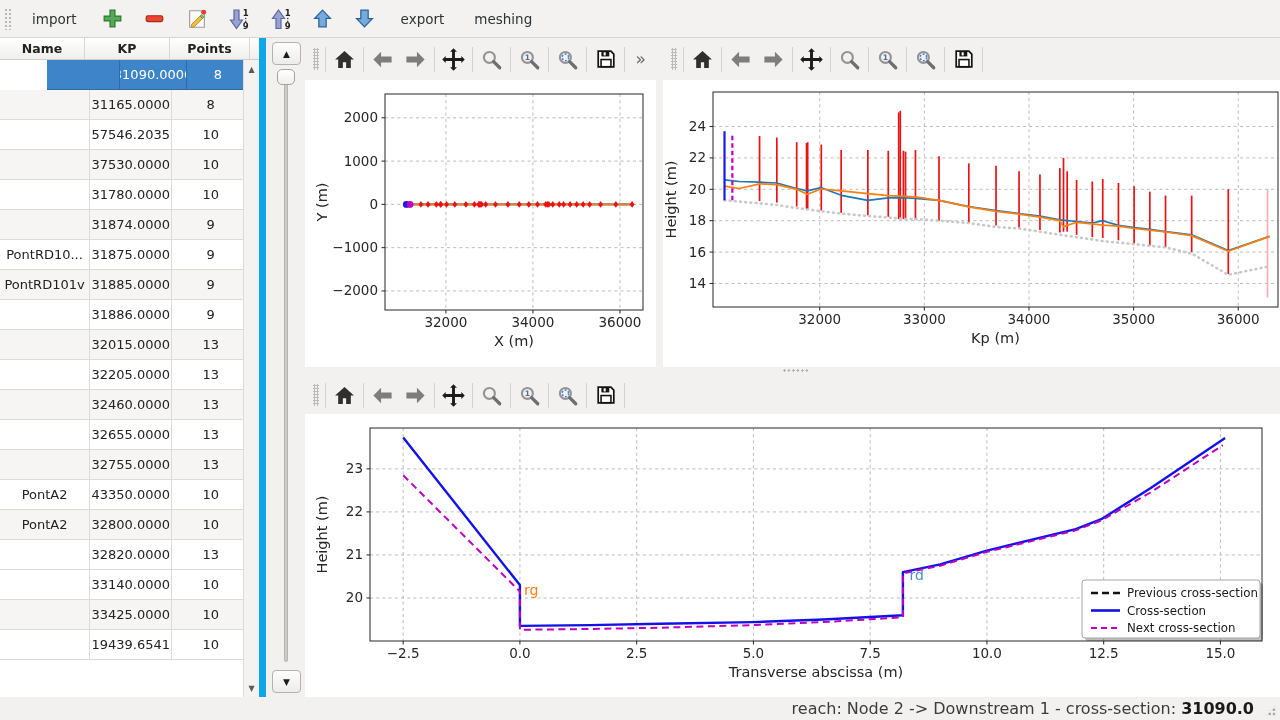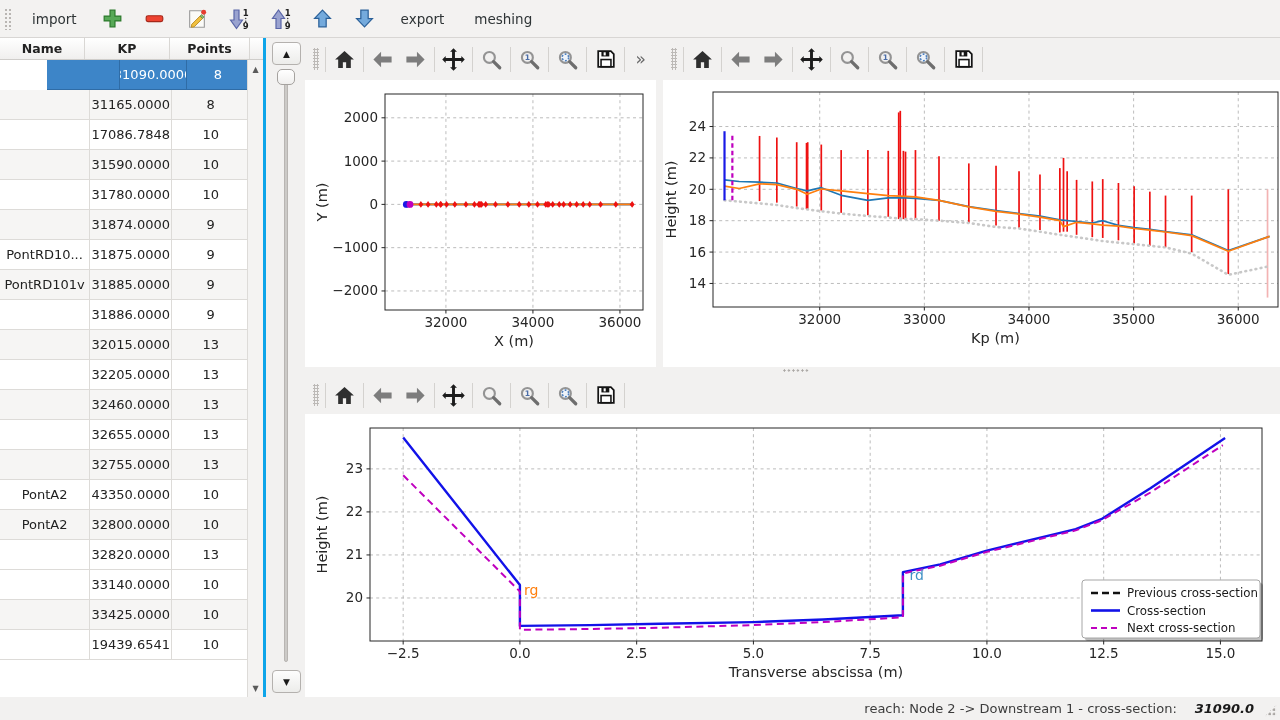--- a/index.html
+++ b/index.html
@@ -12,21 +12,21 @@
     background:#f3f2f1; border-bottom:1px solid #d8d6d4; display:flex; align-items:center; }
   .tb-handle { width:8px; height:22px; margin:0 8px 0 4px;
     background-image:radial-gradient(circle at 2px 2px,#b9b6b3 1.1px,transparent 1.3px);
     background-size:4px 4px; }
   .tb-text { font-size:13.5px; color:#2e3436; padding:7px 12px; border-radius:3px; cursor:default; }
   .tb-icon { width:36px; height:30px; display:flex; align-items:center; justify-content:center; border-radius:3px; }
   .tb-icon span { display:flex; }
 
   
   .table-panel { position:absolute; left:0; top:38px; width:266px; height:659px;
-    background:#fff; border-right:3px solid #0ea5e9; }
+    background:#fff; border-right:7px solid #0ea5e9; }
   .thead { display:flex; height:22px; background:linear-gradient(#ffffff,#f0efee);
     border-bottom:1px solid #cfcdca; font-size:12.5px; font-weight:bold; }
   .th { display:flex; align-items:center; justify-content:center; border-right:1px solid #d9d7d4; height:100%; }
   .th.c0 { width:85px; } .th.c1 { width:85px; } .th.c2 { width:80px; }
   .tbody { position:absolute; left:0; top:22px; width:250px; height:637px; overflow:hidden; }
   .trow { display:flex; height:30px; font-size:13px; border-bottom:1px solid #dddbd8; background:#fff; cursor:default; }
   .trow.alt { background:#f6f5f4; }
   .trow.selected { background:#3d85c8; color:#fff; border-bottom-color:#2f6ca6;margin-left:47px; }
   .td { display:flex; align-items:center; justify-content:center; border-right:1px solid #dddbd8;
     white-space:nowrap; overflow:hidden; }
@@ -62,22 +62,22 @@
   .canvas { position:absolute; left:0; background:#ffffff; }
   .hsplit { position:absolute; left:0; top:329px; width:975px; height:7px; background:#f2f1f0; }
   .hsplit .grip { position:absolute; left:478px; top:2px; width:26px; height:3px;
     background-image:radial-gradient(circle at 1.5px 1.5px,#aaa7a4 1px,transparent 1.2px);
     background-size:4.5px 3px; }
   .vsplit { position:absolute; left:351px; top:0; width:7px; height:329px; background:#f2f1f0; }
 
   
   .status-bar { position:absolute; left:0; top:697px; width:1280px; height:23px; background:#f2f1f0;
     display:flex; align-items:center; justify-content:flex-end; padding-right:26px;
-    font-size:13px; color:#3c3c3c; }
-  .status-bar b { color:#1a1a1a; margin-left:18px;font-style:italic; }
+    font-size:16px; color:#3c3c3c; }
+  .status-bar b { color:#1a1a1a; margin-left:5px; }
   .resize-grip { position:absolute; right:3px; bottom:3px; width:13px; height:13px;
     background-image:radial-gradient(circle at 1.5px 1.5px,#a8a5a2 1.2px,transparent 1.4px);
     background-size:4.3px 4.3px; clip-path:polygon(100% 0,100% 100%,0 100%); }
   svg text { font-family:"DejaVu Sans","Liberation Sans",sans-serif; }
 </style>
 </head>
 <body>
 
 <div class="app">
 
@@ -162,26 +162,26 @@
           <div class="td c1">31090.0000</div>
           <div class="td c2">8</div>
         </div>
         <div class="trow alt">
           <div class="td c0"></div>
           <div class="td c1">31165.0000</div>
           <div class="td c2">8</div>
         </div>
         <div class="trow">
           <div class="td c0"></div>
-          <div class="td c1">17086.7848</div>
+          <div class="td c1">57546.2035</div>
           <div class="td c2">10</div>
         </div>
         <div class="trow alt">
           <div class="td c0"></div>
-          <div class="td c1">31590.0000</div>
+          <div class="td c1">37530.0000</div>
           <div class="td c2">10</div>
         </div>
         <div class="trow">
           <div class="td c0"></div>
           <div class="td c1">31780.0000</div>
           <div class="td c2">10</div>
         </div>
         <div class="trow alt">
           <div class="td c0"></div>
           <div class="td c1">31874.0000</div>

